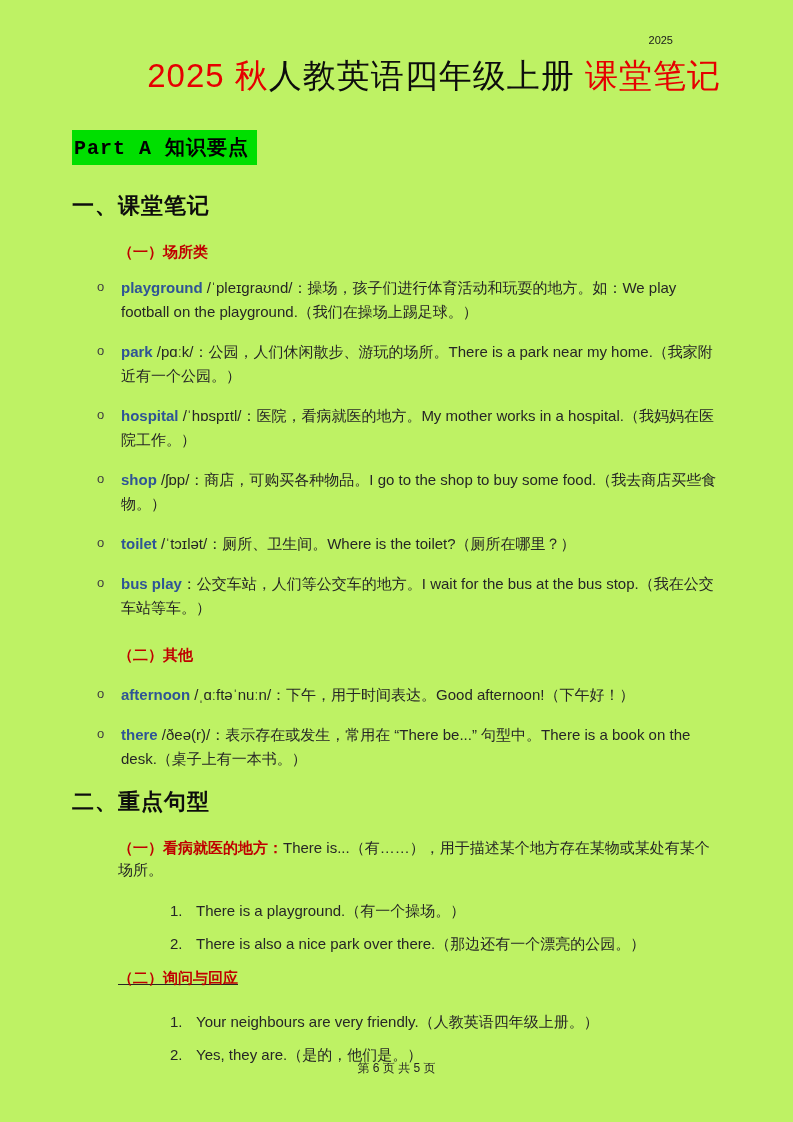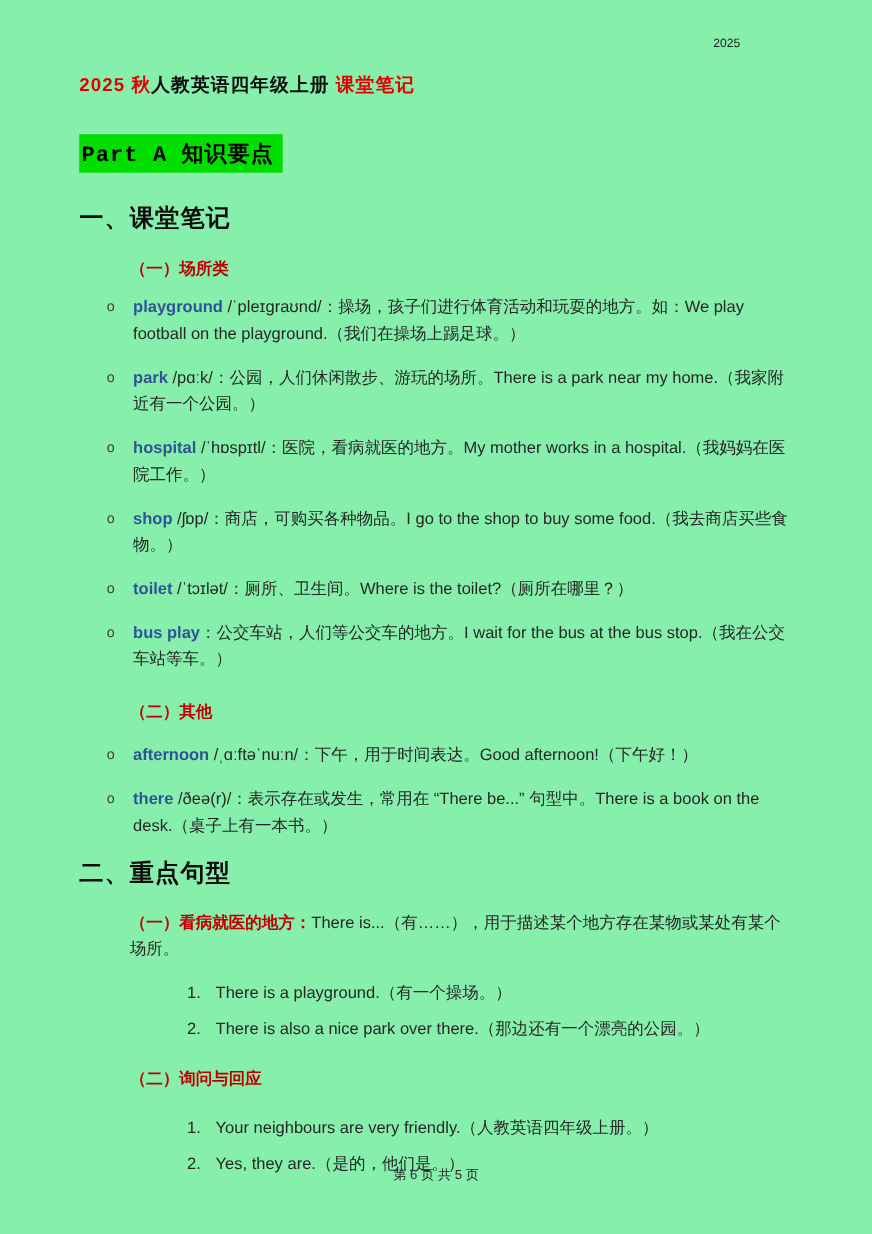--- a/index.html
+++ b/index.html
@@ -1,39 +1,39 @@
 <!DOCTYPE html>
 <html><head>
 <meta charset="utf-8">
 <style>
   html, body { margin: 0; padding: 0; background: #faf8ee; }
   .page {
     position: relative;
     width: 793px;
     height: 1122px;
-    background: #86efac;
+    background: #bef264;
     font-family: "Liberation Sans", sans-serif;
     color: #262626;
     overflow: hidden;
     box-sizing: border-box;
-    padding: 12px 72px;
+    padding: 0 72px;
   }
   .corner-year {
     position: absolute;
     top: 34px;
     right: 120px;
     font-size: 11px;
     color: #1a1a1a;
   }
   .doc-title {
     margin: 0;
     padding-top: 56px;
-    text-align: left;
-    font-size: 17px;
-    font-weight: 700;
+    text-align: right;
+    font-size: 33px;
+    font-weight: 400;
     letter-spacing: 1px;
     color: #0d0d0d;
     line-height: 1.2;
   }
   .doc-title .red { color: #e60000; }
   .doc-subtitle {
     margin: 14px 0 0 0;
     text-align: center;
     font-size: 31px;
     font-weight: 400;
@@ -175,21 +175,21 @@
     <div class="pattern-item">
       <span class="num">1.</span>
       <span class="ptext">There is a playground.（有一个操场。）</span>
     </div>
     <div class="pattern-item">
       <span class="num">2.</span>
       <span class="ptext">There is also a nice park over there.（那边还有一个漂亮的公园。）</span>
     </div>
   </div>
 
-  <div class="pattern-sub" style="margin-top: 24px;"><span class="sub-title">（二）询问与回应</span></div>
+  <div class="pattern-sub" style="margin-top: 13px; text-decoration: underline;"><span class="sub-title">（二）询问与回应</span></div>
 
   <div class="pattern-items" style="margin-top: 22px;">
     <div class="pattern-item">
       <span class="num">1.</span>
       <span class="ptext">Your neighbours are very friendly.（人教英语四年级上册。）</span>
     </div>
     <div class="pattern-item">
       <span class="num">2.</span>
       <span class="ptext">Yes, they are.（是的，他们是。）</span>
     </div>

